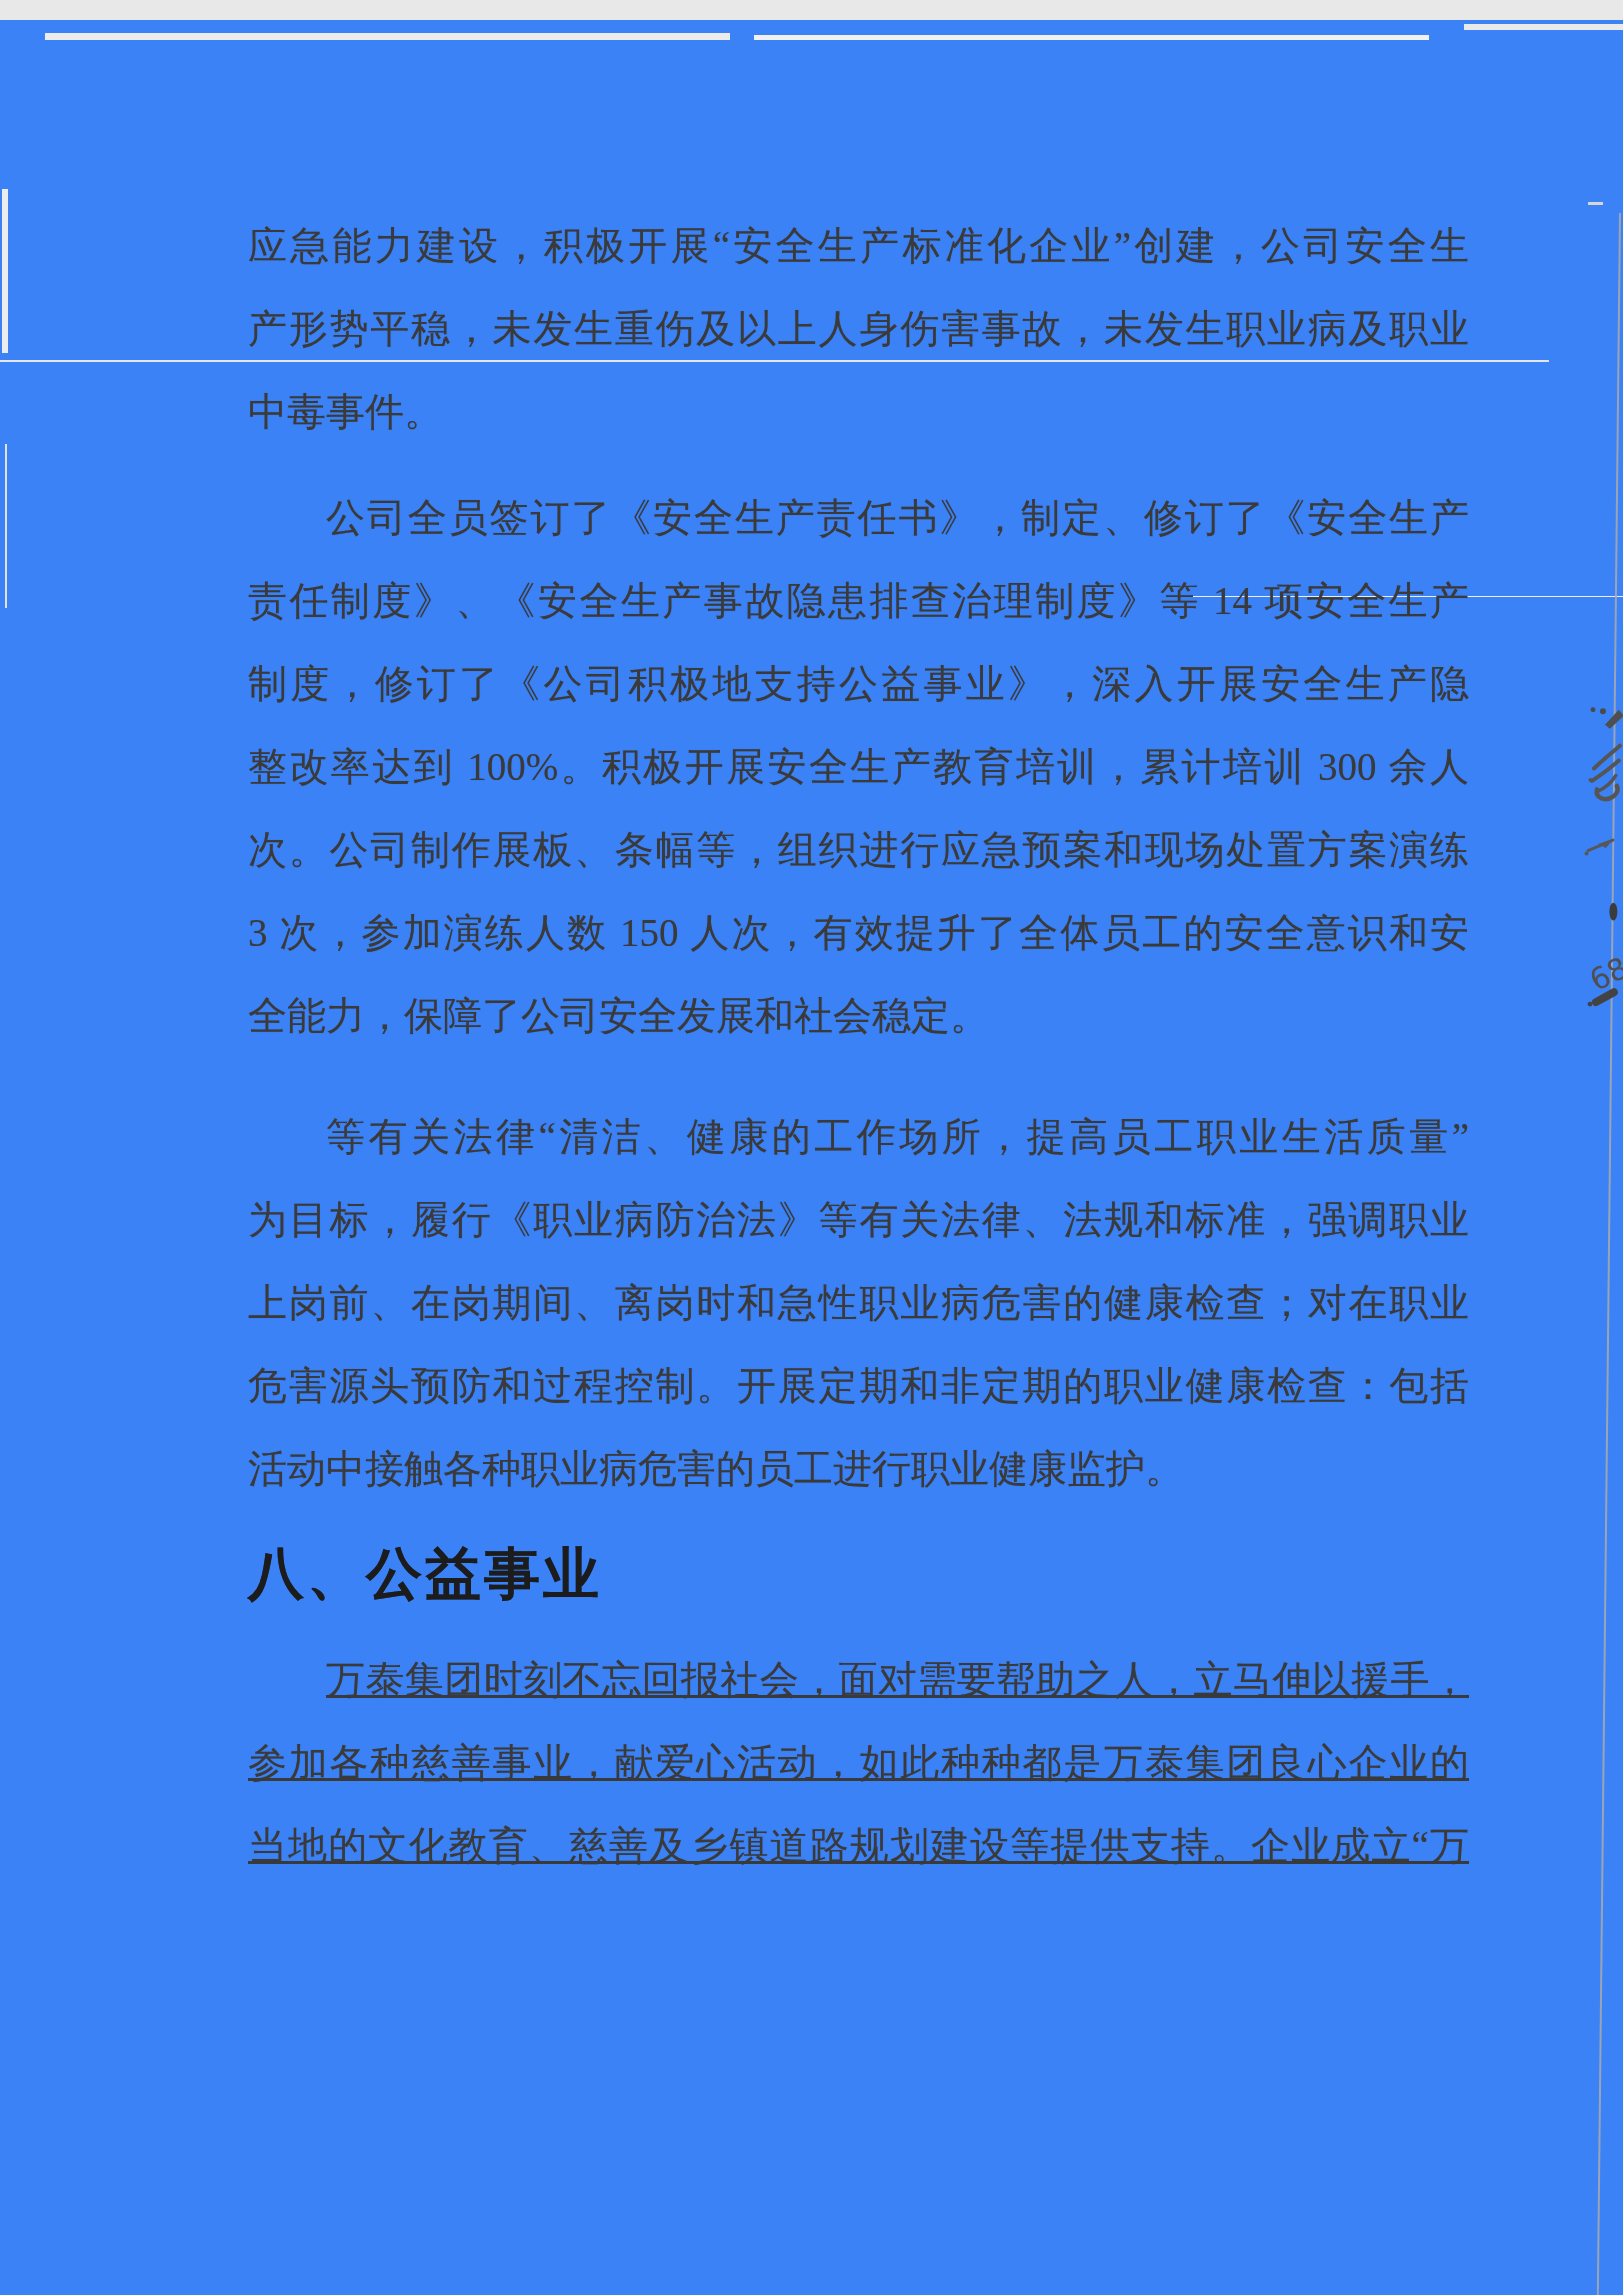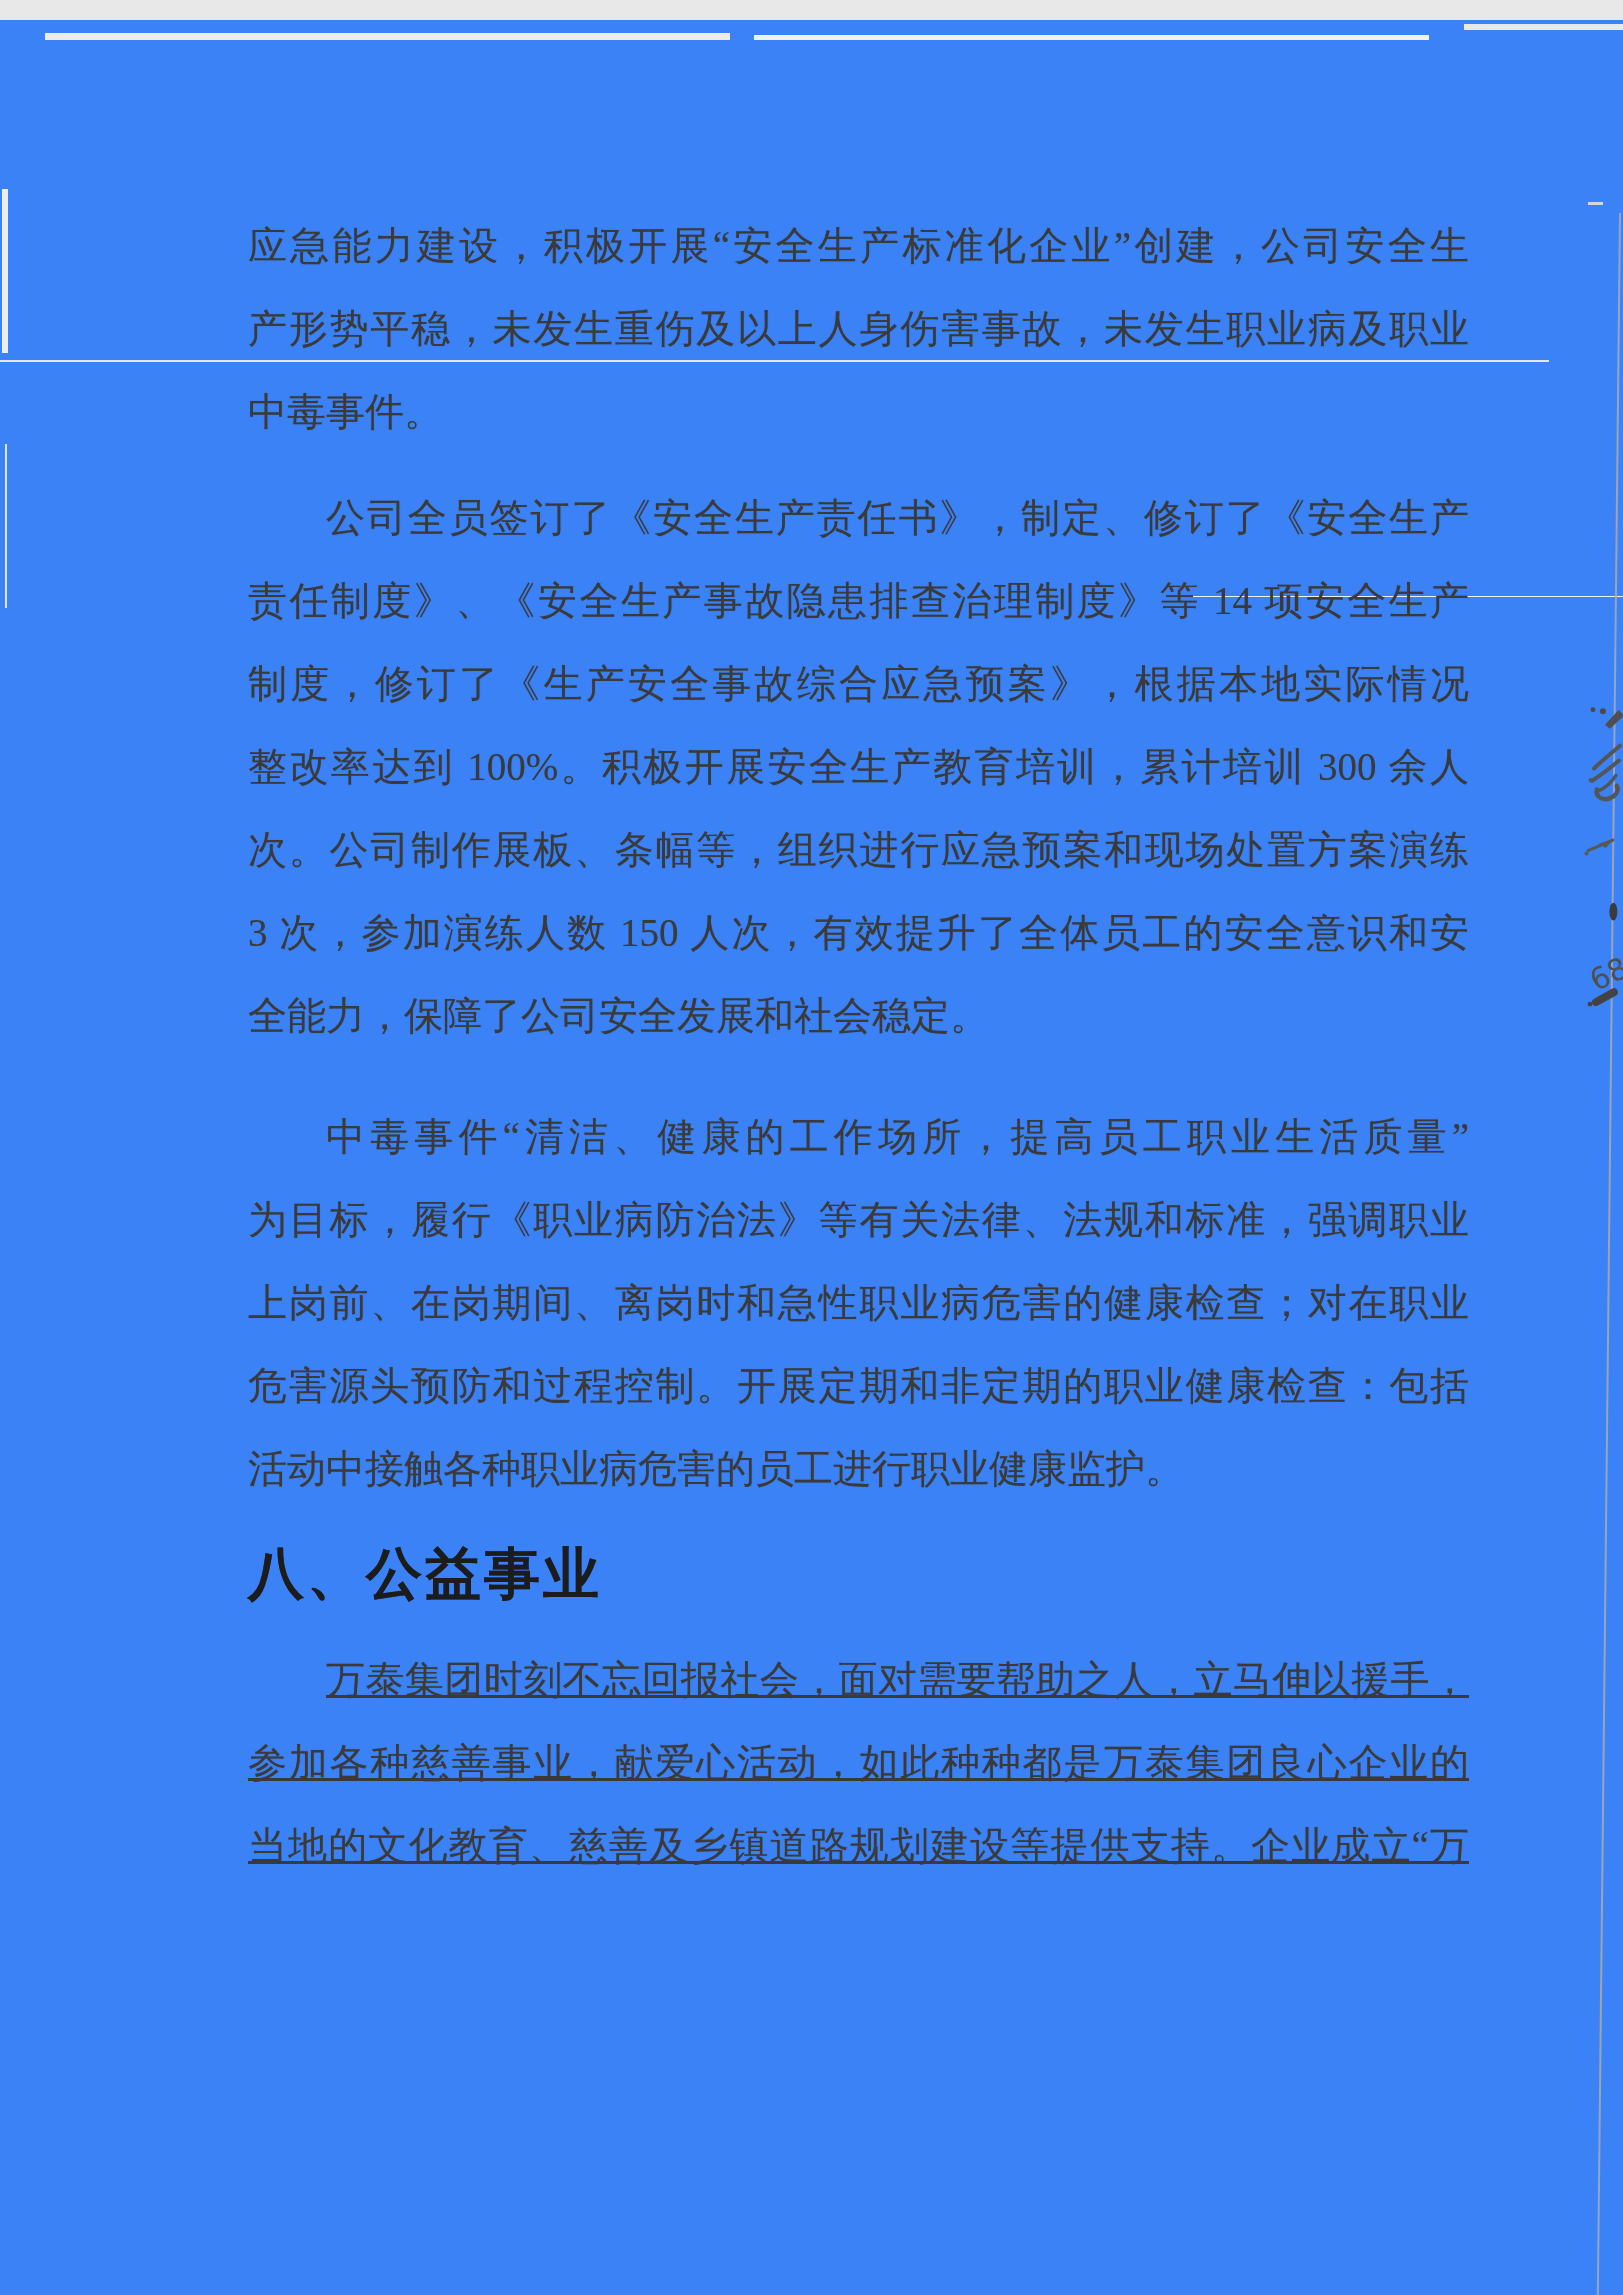--- a/index.html
+++ b/index.html
@@ -73,29 +73,29 @@
 
     <section class="para para-1">
       <div class="line fill">应急能力建设，积极开展“安全生产标准化企业”创建，公司安全生</div>
       <div class="line fill">产形势平稳，未发生重伤及以上人身伤害事故，未发生职业病及职业</div>
       <div class="line last">中毒事件。</div>
     </section>
 
     <section class="para para-2">
       <div class="line fill indent">公司全员签订了《安全生产责任书》，制定、修订了《安全生产</div>
       <div class="line fill">责任制度》、《安全生产事故隐患排查治理制度》等 14 项安全生产</div>
-      <div class="line fill">制度，修订了《生产安全事故综合应急预案》，根据本地实际情况</div>
+      <div class="line fill">制度，修订了《公司积极地支持公益事业》，深入开展安全生产隐</div>
       <div class="line fill">整改率达到 100%。积极开展安全生产教育培训，累计培训 300 余人</div>
       <div class="line fill">次。公司制作展板、条幅等，组织进行应急预案和现场处置方案演练</div>
       <div class="line fill">3 次，参加演练人数 150 人次，有效提升了全体员工的安全意识和安</div>
       <div class="line last">全能力，保障了公司安全发展和社会稳定。</div>
     </section>
 
     <section class="para para-3">
-      <div class="line fill indent">中毒事件“清洁、健康的工作场所，提高员工职业生活质量”</div>
+      <div class="line fill indent">等有关法律“清洁、健康的工作场所，提高员工职业生活质量”</div>
       <div class="line fill">为目标，履行《职业病防治法》等有关法律、法规和标准，强调职业</div>
       <div class="line fill">上岗前、在岗期间、离岗时和急性职业病危害的健康检查；对在职业</div>
       <div class="line fill">危害源头预防和过程控制。开展定期和非定期的职业健康检查：包括</div>
       <div class="line last">活动中接触各种职业病危害的员工进行职业健康监护。</div>
     </section>
 
     <h2 class="heading">八、公益事业</h2>
 
     <section class="para para-4">
       <div class="line fill indent">万泰集团时刻不忘回报社会，面对需要帮助之人，立马伸以援手，</div>

